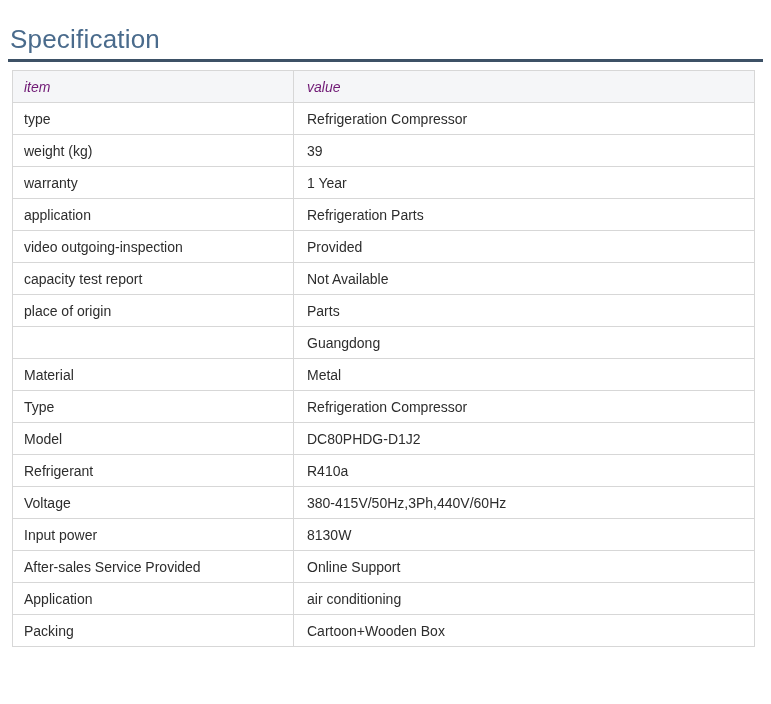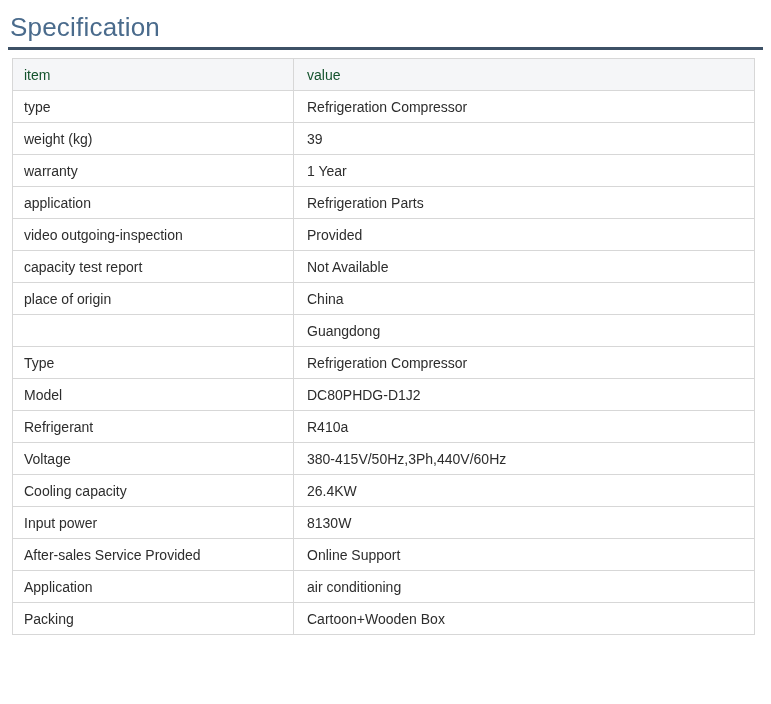--- a/index.html
+++ b/index.html
@@ -4,21 +4,21 @@
 <style>
   * { margin: 0; padding: 0; box-sizing: border-box; }
   html, body {
     background: #ffffff;
     font-family: "Liberation Sans", "DejaVu Sans", sans-serif;
   }
   .page {
     width: 771px;
     height: 704px;
     background: #ffffff;
-    padding: 4px 8px;
+    padding: 16px 8px;
     overflow: hidden;
   }
   .section-title {
     font-size: 26px;
     font-weight: 500;
     color: #4a6b8c;
     padding: 5px 0 0 2px;
     letter-spacing: 0.2px;
     line-height: 36px;
   }
@@ -39,21 +39,21 @@
   table.spec-table th,
   table.spec-table td {
     border: 1px solid #d7d7d7;
     height: 32px;
     text-align: left;
     font-weight: normal;
     vertical-align: middle;
     white-space: nowrap;
     overflow: hidden;
   }
-  table.spec-table th { background: #f5f6f8; color: #14532d; }
+  table.spec-table th { background: #f5f6f8; color: #701a75; font-style: italic; }
   table.spec-table th:first-child,
   table.spec-table td:first-child {
     width: 281px;
     padding-left: 11px;
   }
   table.spec-table th:last-child,
   table.spec-table td:last-child {
     padding-left: 13px;
   }
 </style>
@@ -91,45 +91,45 @@
         <tr>
           <td>video outgoing-inspection</td>
           <td>Provided</td>
         </tr>
         <tr>
           <td>capacity test report</td>
           <td>Not Available</td>
         </tr>
         <tr>
           <td>place of origin</td>
-          <td>China</td>
+          <td>Parts</td>
         </tr>
         <tr>
           <td></td>
           <td>Guangdong</td>
+        </tr>
+        <tr>
+          <td>Material</td>
+          <td>Metal</td>
         </tr>
         <tr>
           <td>Type</td>
           <td>Refrigeration Compressor</td>
         </tr>
         <tr>
           <td>Model</td>
           <td>DC80PHDG-D1J2</td>
         </tr>
         <tr>
           <td>Refrigerant</td>
           <td>R410a</td>
         </tr>
         <tr>
           <td>Voltage</td>
           <td>380-415V/50Hz,3Ph,440V/60Hz</td>
-        </tr>
-        <tr>
-          <td>Cooling capacity</td>
-          <td>26.4KW</td>
         </tr>
         <tr>
           <td>Input power</td>
           <td>8130W</td>
         </tr>
         <tr>
           <td>After-sales Service Provided</td>
           <td>Online Support</td>
         </tr>
         <tr>

